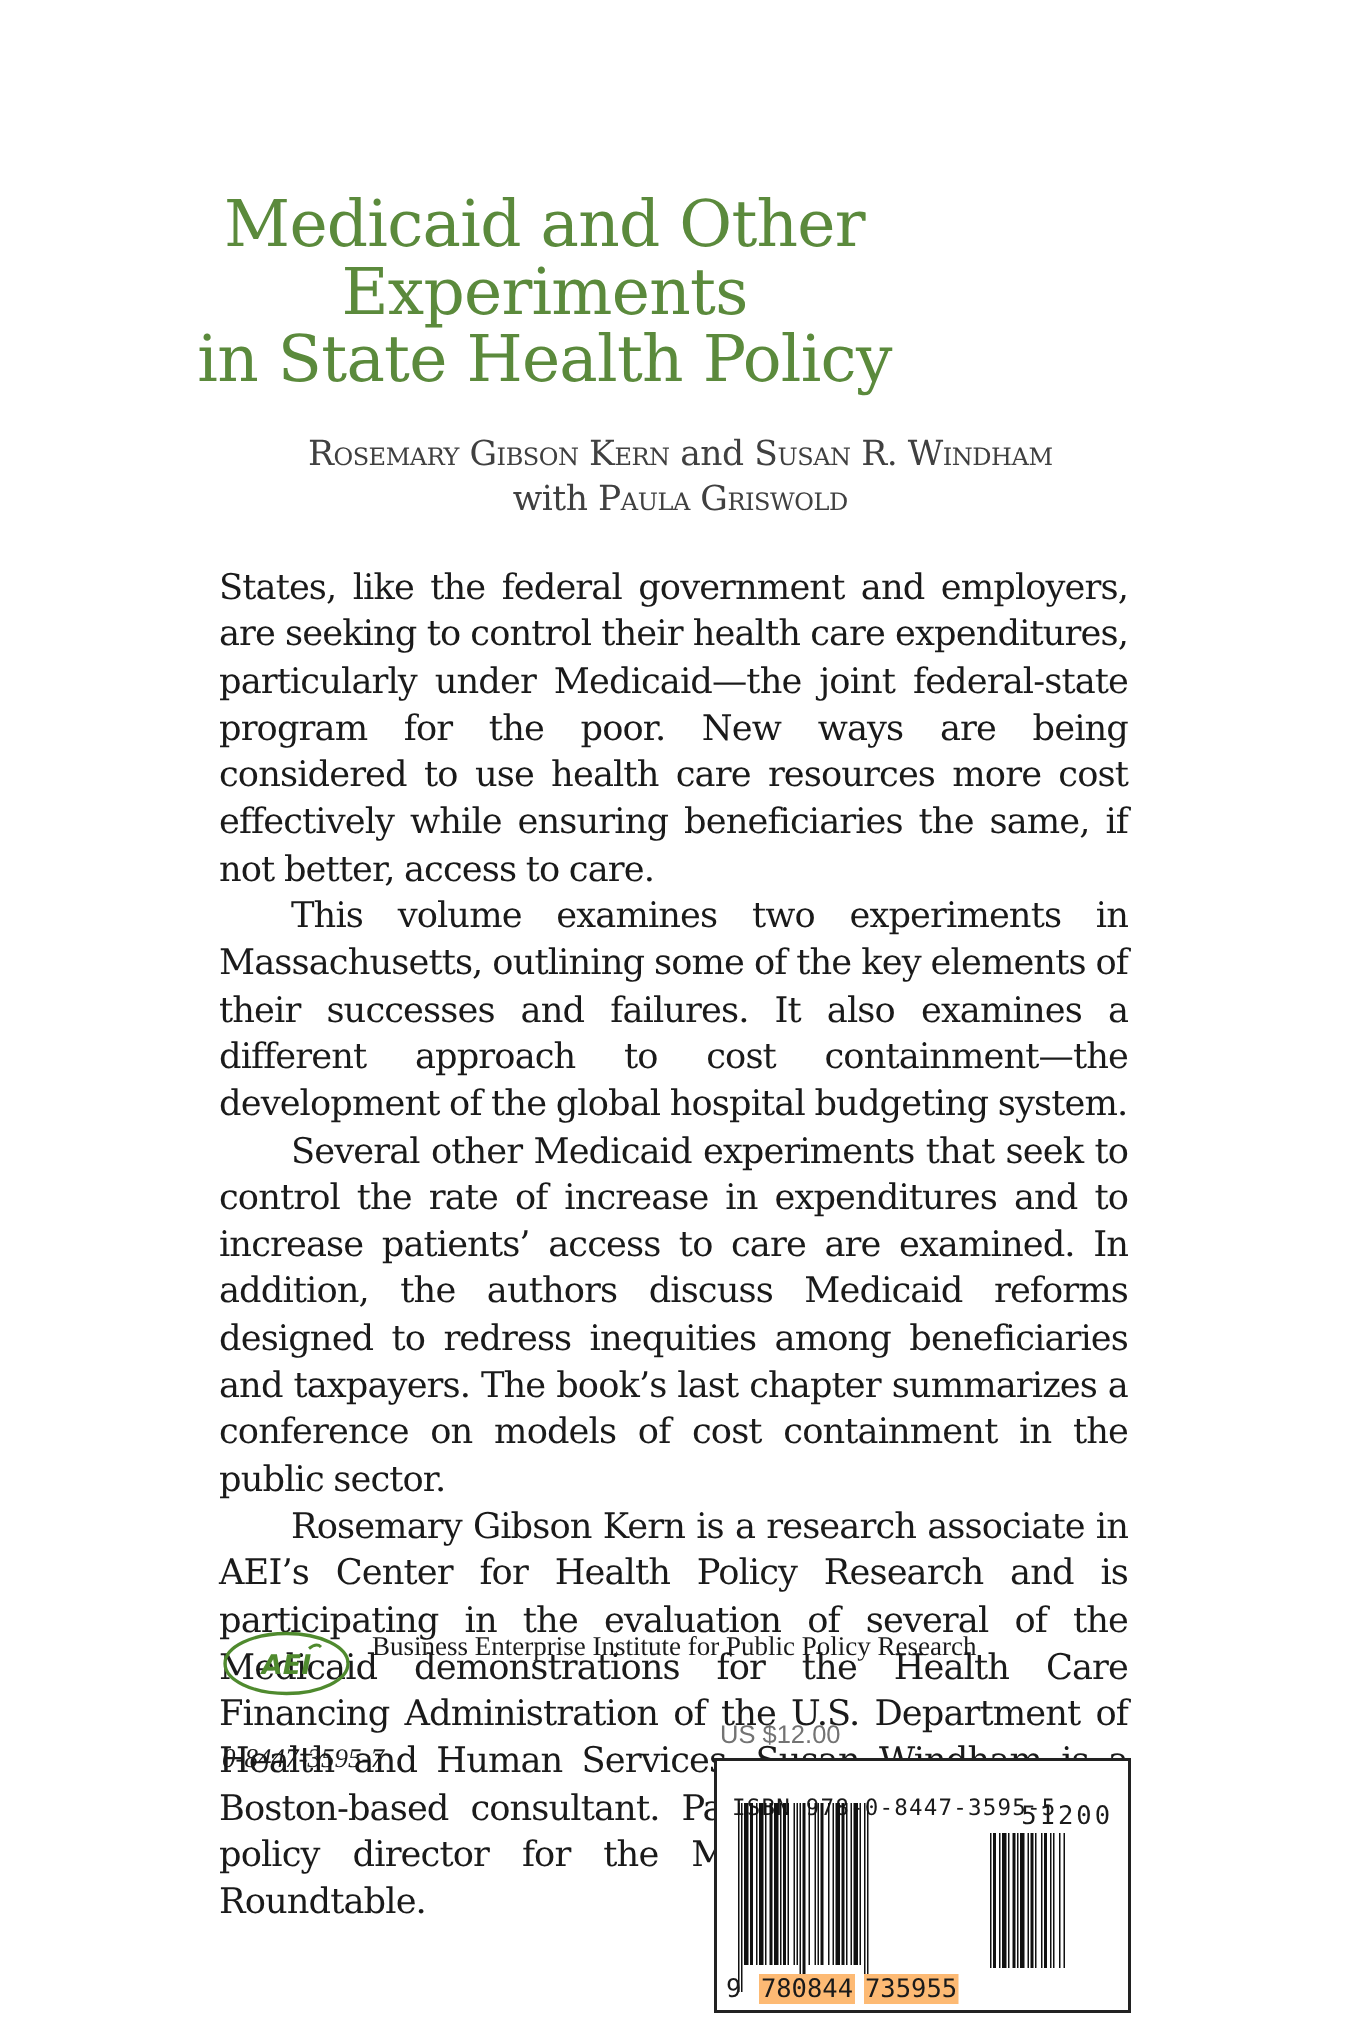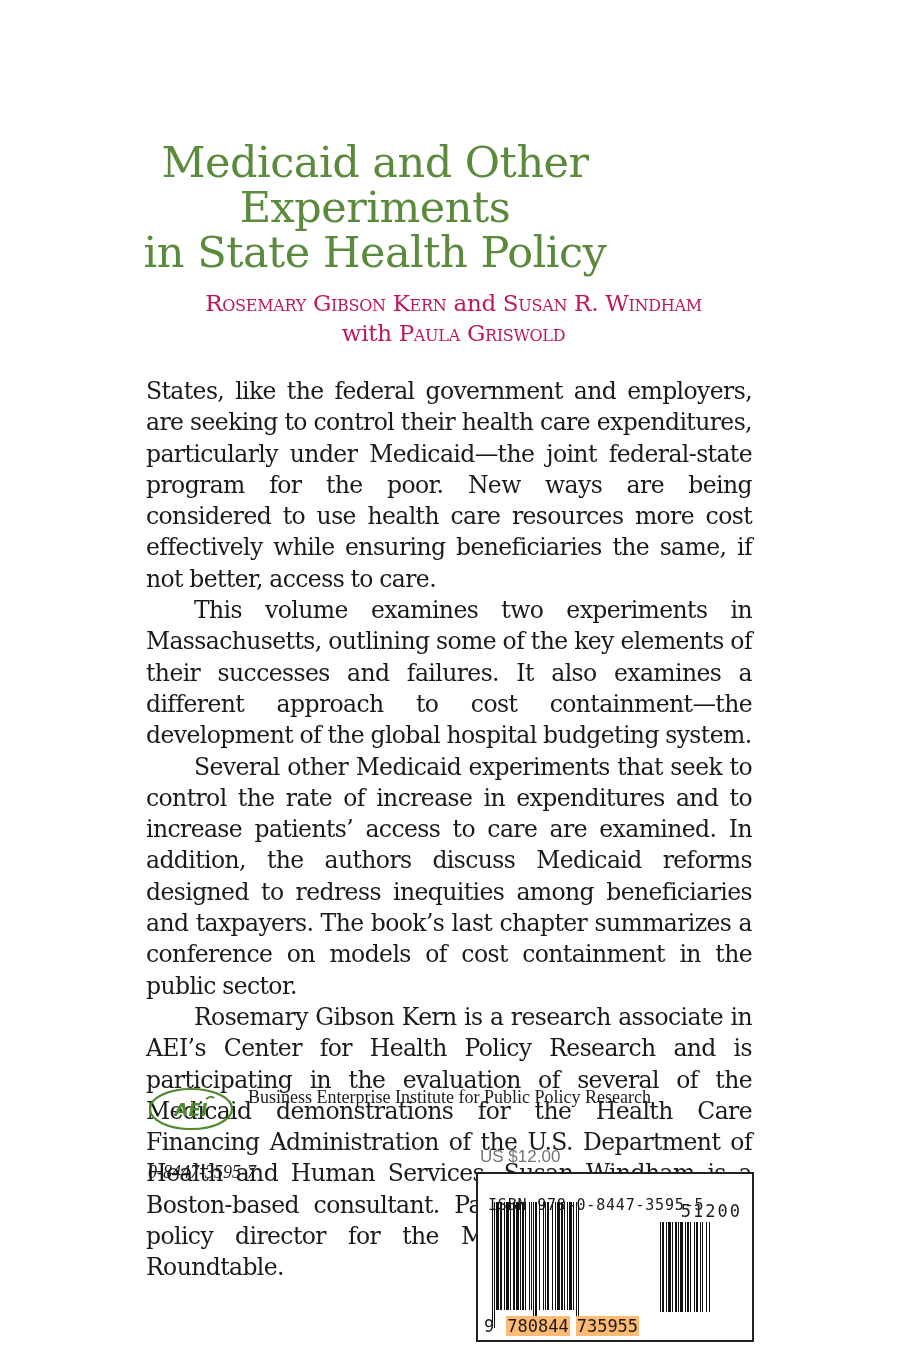--- a/index.html
+++ b/index.html
@@ -20,32 +20,32 @@
       top: 128px;
       left: 0;
       width: 726px;
       text-align: center;
       color: #5b8a3c;
       font-size: 43px;
       line-height: 45px;
       font-family: "DejaVu Serif", "Liberation Serif", serif;
       font-weight: normal;
       letter-spacing: -0.5px;
-      margin: 12px;
+      margin: 0;
     }
     .title span { display: block; }
     .authors {
       position: absolute;
       top: 288px;
       left: 0;
       width: 907px;
       text-align: center;
       font-size: 23px;
       line-height: 30px;
-      color: #be185d;
+      color: #404040;
       font-family: "DejaVu Serif", "Liberation Serif", serif;
       letter-spacing: -0.3px;
     }
     .authors .sc { font-variant: small-caps; }
     .authors span.line { display: block; }
     .body-text {
       position: absolute;
       top: 376px;
       left: 146px;
       width: 606px;

